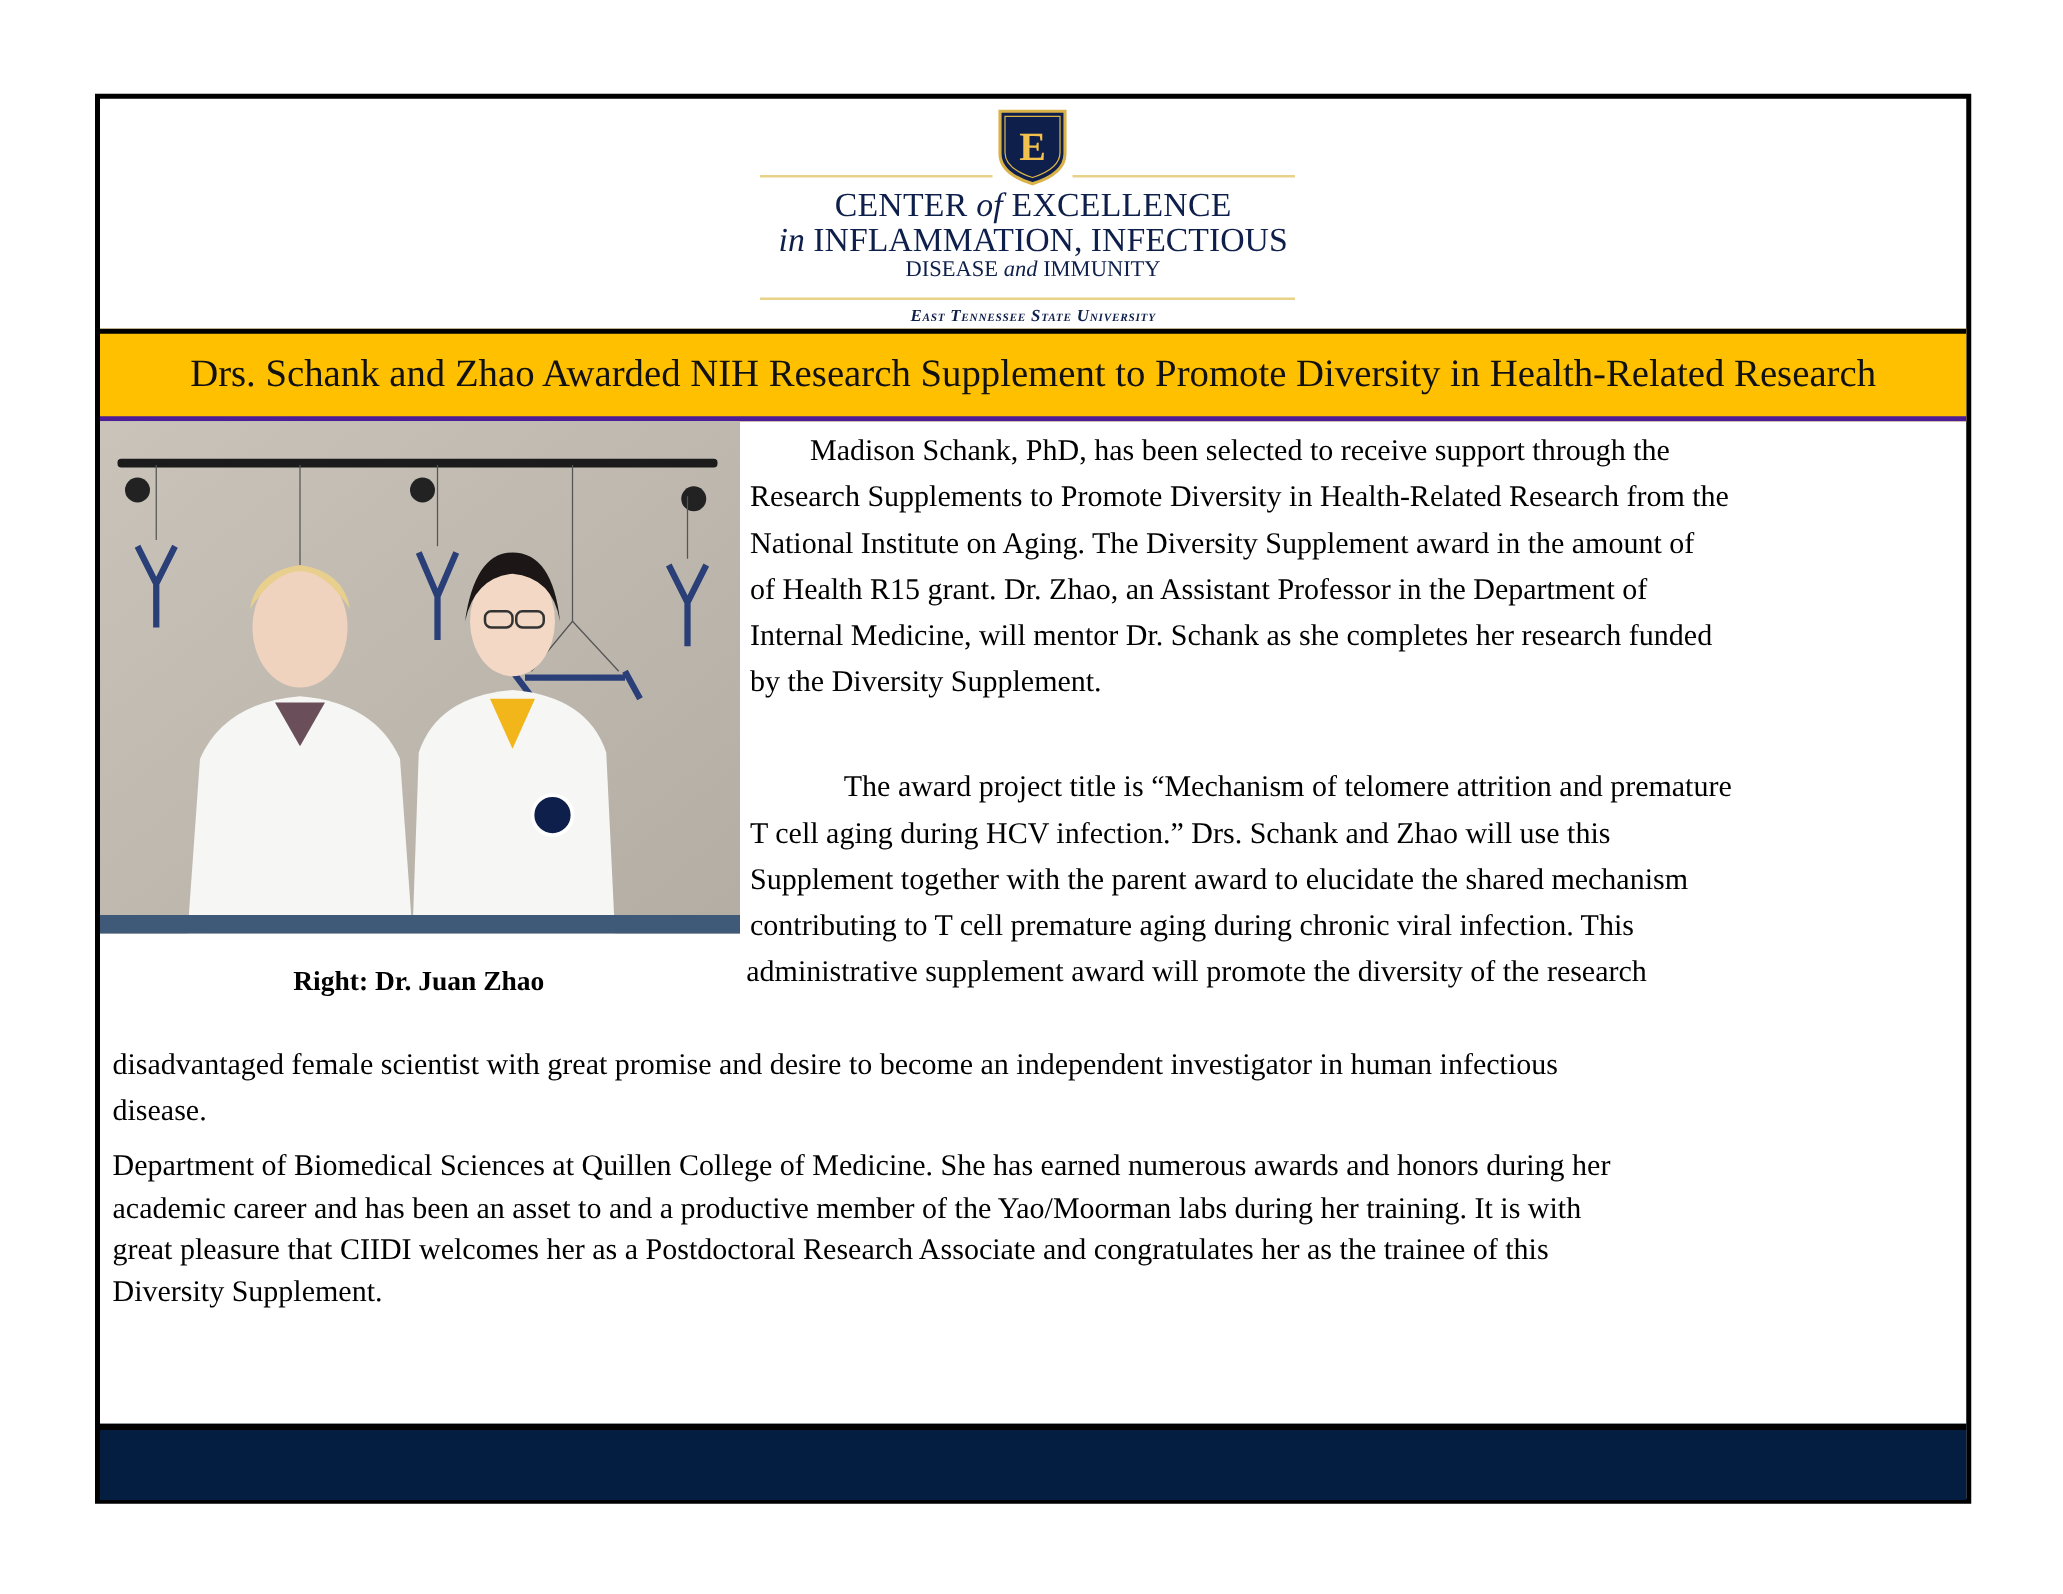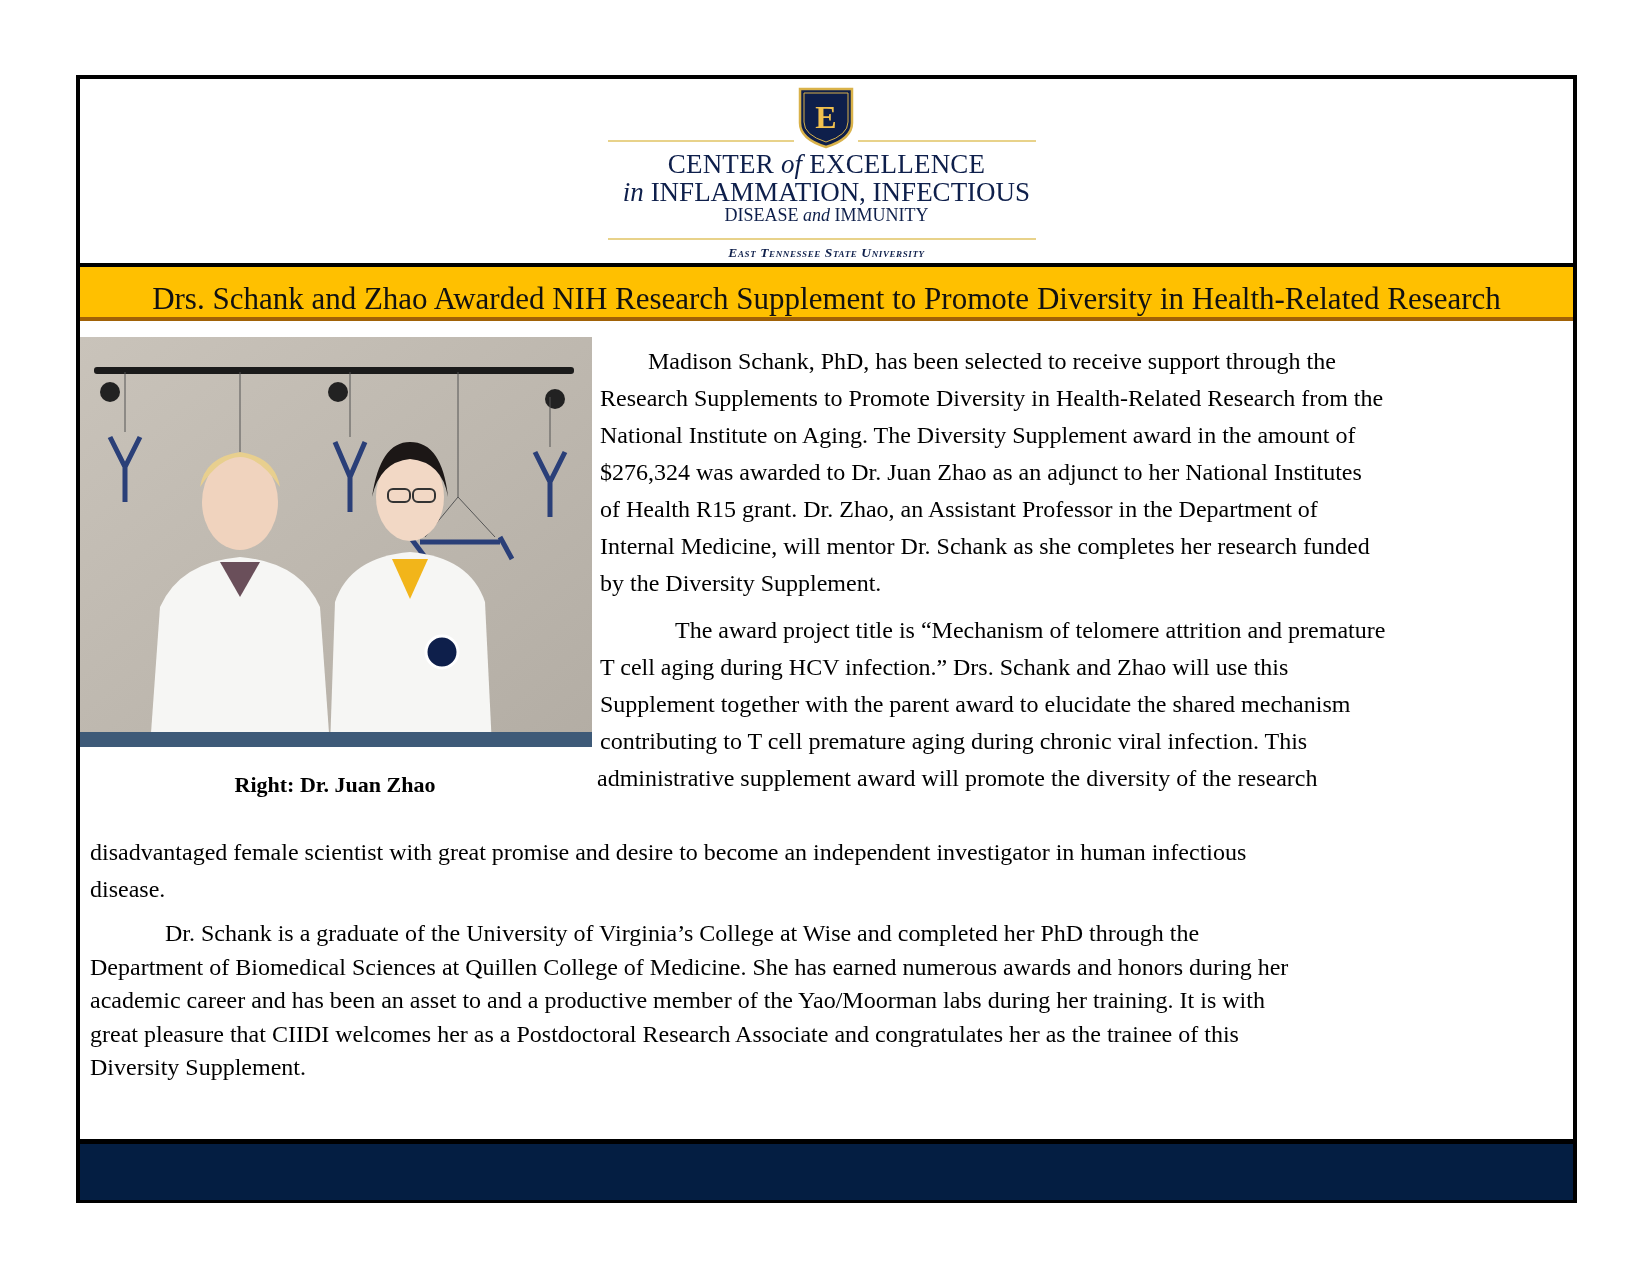--- a/index.html
+++ b/index.html
@@ -7,21 +7,21 @@
   .frame { position:absolute; left:76px; top:75px; width:1493px; height:1120px; border:4px solid #000; background:#fff; }
   .logo-area { position:absolute; left:0; top:0; width:1493px; height:184px; }
   .shield { position:absolute; left:718px; top:8px; width:56px; height:62px; }
   .rule { position:absolute; height:2px; background:#E8D28A; }
   .logo-line { position:absolute; left:0; width:1493px; text-align:center; color:#0E1F4B; font-family:"Liberation Serif", serif; white-space:nowrap; }
   .logo-line i { font-style:italic; }
   .l1 { top:70px; font-size:27px; letter-spacing:0.2px; }
   .l2 { top:98px; font-size:27px; }
   .l3 { top:126px; font-size:18px; }
   .l4 { top:166px; font-size:13.5px; letter-spacing:0.6px; font-variant:small-caps; font-weight:bold;font-style:italic; }
-  .banner { position:absolute; left:0; top:184px; width:1493px; height:58px; background:#FFC000; border-top:4px solid #000; border-bottom:4px solid #a16207; box-sizing:border-box; }
+  .banner { position:absolute; left:0; top:184px; width:1493px; height:74px; background:#FFC000; border-top:4px solid #000; border-bottom:4px solid #4c1d95; box-sizing:border-box; }
   .banner-title { position:absolute; left:0; top:14px; width:100%; text-align:center; font-size:31px; color:#111; white-space:nowrap; }
   .photo { position:absolute; left:0; top:258px; width:512px; height:410px; background:#bdb7ae; overflow:hidden; }
   .caption { position:absolute; left:10px; top:690px; width:490px; text-align:center; font-weight:bold; font-size:22px; line-height:31px; }
   .body-text { position:absolute; font-size:24px; line-height:37px; white-space:nowrap; }
   .footer { position:absolute; left:0; top:1060px; width:1493px; height:56px; background:#041E42; border-top:5px solid #000; }
 </style>
 </head>
 <body>
 
 <div class="frame">
@@ -91,40 +91,38 @@
   </div>
 
   <div class="caption">
     <div>Right: Dr. Juan Zhao</div>
   </div>
 
   <div class="body-text" style="left:520px; top:264px;">
     <div style="padding-left:48px;">Madison Schank, PhD, has been selected to receive support through the</div>
     <div>Research Supplements to Promote Diversity in Health-Related Research from the</div>
     <div>National Institute on Aging.  The Diversity Supplement award in the amount of</div>
-    <div>$276,324 was awarded to Dr. Juan Zhao as an adjunct to her National Institutes</div>
     <div>of Health R15 grant.  Dr. Zhao, an Assistant Professor in the Department of</div>
     <div>Internal Medicine, will mentor Dr. Schank as she completes her research funded</div>
     <div>by the Diversity Supplement.</div>
   </div>
 
   <div class="body-text" style="left:520px; top:533px;">
     <div style="padding-left:75px;">The award project title is “Mechanism of telomere attrition and premature</div>
     <div>T cell aging during HCV infection.” Drs. Schank and Zhao will use this</div>
     <div>Supplement together with the parent award to elucidate the shared mechanism</div>
     <div>contributing to T cell premature aging during chronic viral infection. This</div>
     <div style="margin-left:-3px;">administrative supplement award will promote the diversity of the research</div>
   </div>
   <div class="body-text" style="left:10px; top:755px;">
     <div>disadvantaged female scientist with great promise and desire to become an independent investigator in human infectious</div>
     <div>disease.</div>
   </div>
 
   <div class="body-text" style="left:10px; top:838px; line-height:33.5px;">
-    <div style="padding-left:75px;">Dr. Schank is a graduate of the University of Virginia’s College at Wise and completed her PhD through the</div>
     <div>Department of Biomedical Sciences at Quillen College of Medicine.  She has earned numerous awards and honors during her</div>
     <div>academic career and has been an asset to and a productive member of the Yao/Moorman labs during her training.  It is with</div>
     <div>great pleasure that CIIDI welcomes her as a Postdoctoral Research Associate and congratulates her as the trainee of this</div>
     <div>Diversity Supplement.</div>
   </div>
 
   <div class="footer"></div>
 </div>
 
 </body></html>

